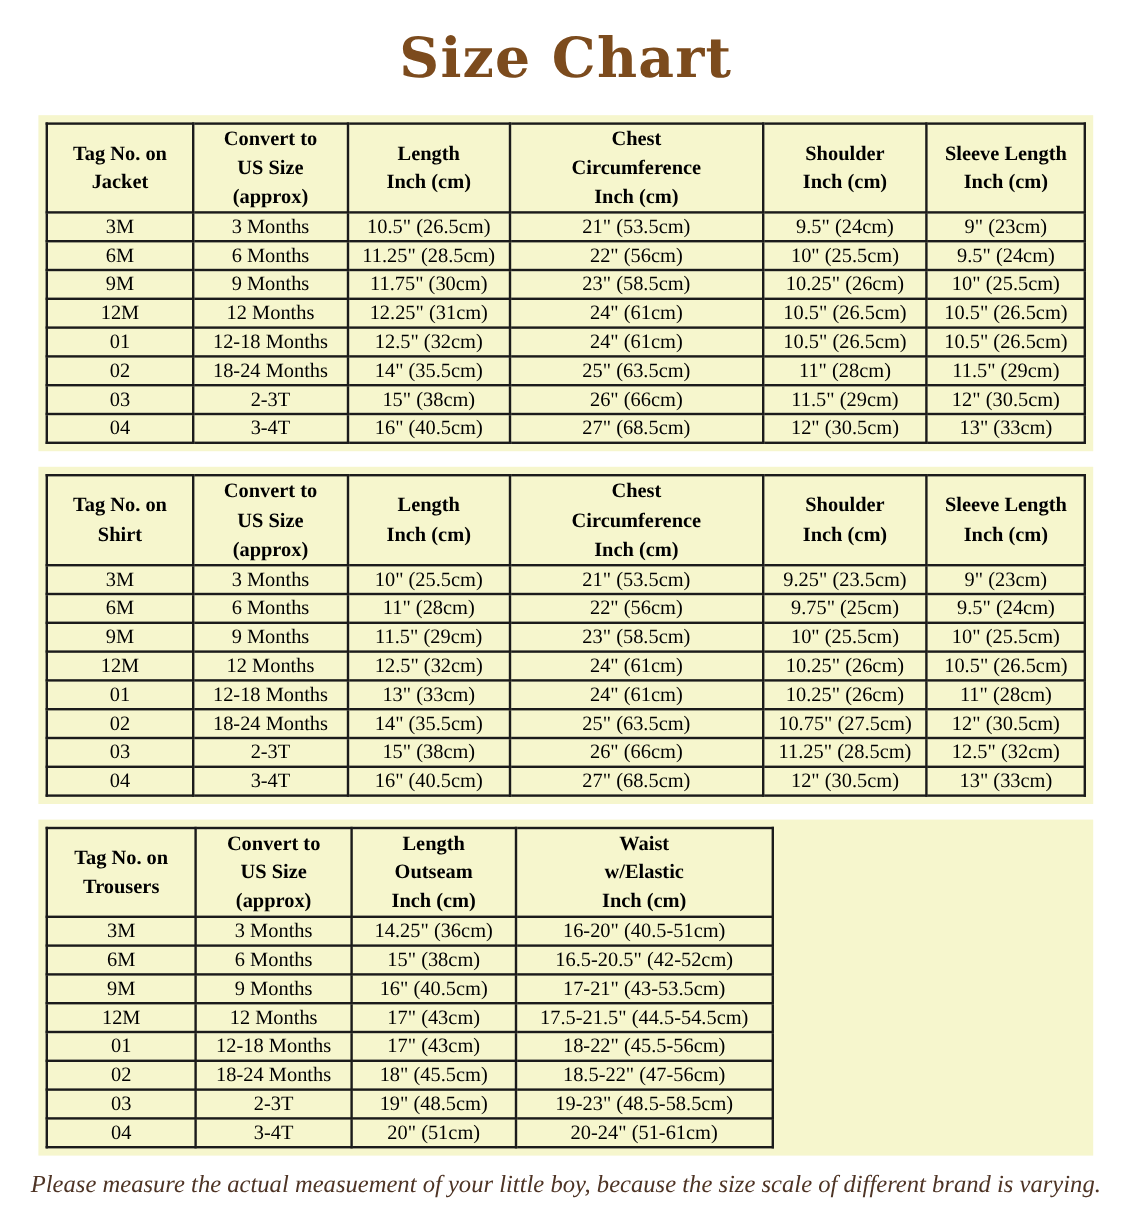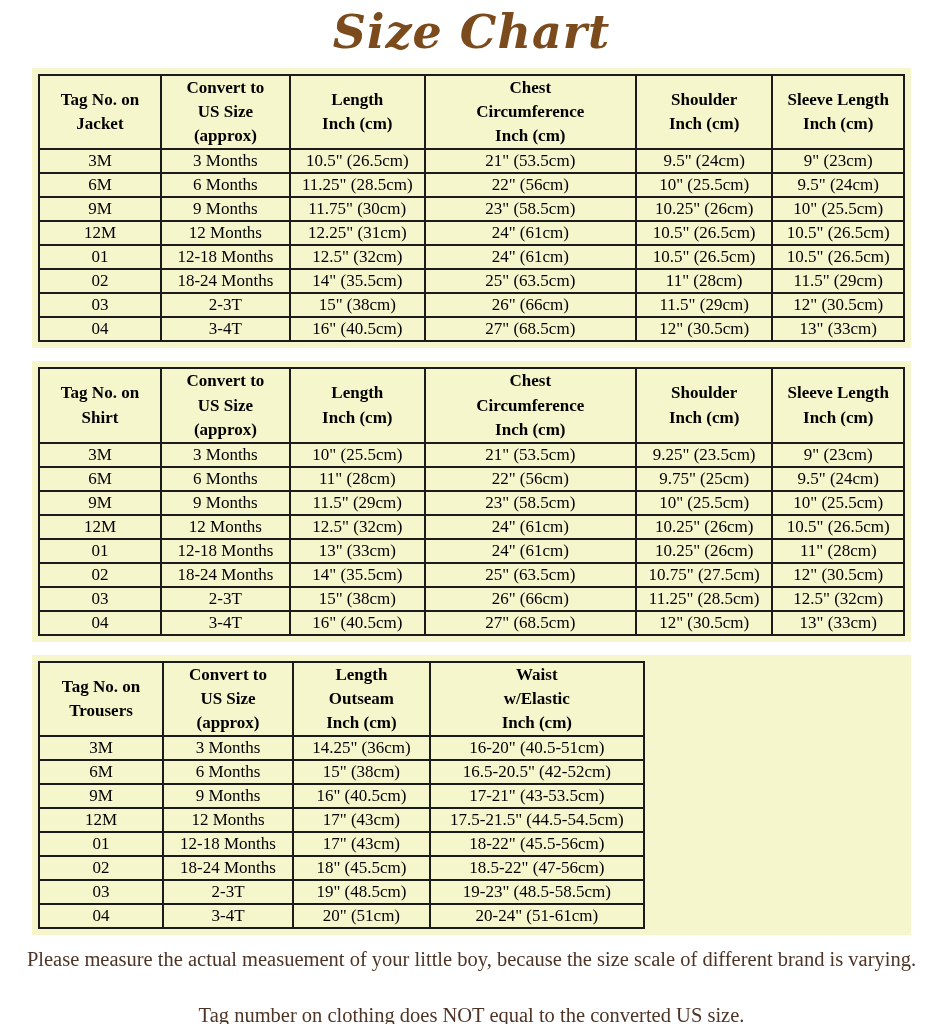--- a/index.html
+++ b/index.html
@@ -5,27 +5,26 @@
   html, body { margin: 0; padding: 0; }
   body {
     width: 943px; height: 1024px;
     background: var(--page-bg, #ffffff);
     font-family: "Liberation Serif", serif;
     overflow: hidden;
   }
   .page { width: 943px; height: 1024px; position: relative; }
 
   .page-title {
-    margin: 0;
+    margin: 16px;
     padding-top: 2px;
     height: 62px;
     line-height: 60px;
     text-align: center;
     font-family: "DejaVu Serif", serif;
-    font-style: italic;
     font-weight: bold;
     font-size: 46px;
     letter-spacing: 1px;
     color: var(--title-text, #7c4b1d);
   }
 
   .panel {
     background: var(--panel-bg, #f6f6cd);
     margin: 0 32px 13px 32px;
     padding: 6px;
@@ -61,21 +60,21 @@
     white-space: nowrap;
   }
 
   .footer-line {
     margin: 0;
     text-align: center;
     color: var(--footer-text, #4e3425);
     font-size: 20.5px;
     line-height: 1.1;
   }
-  .footer-line-1 { margin-top: 7px; }
+  .footer-line-1 { margin-top: 7px; font-style: italic; }
   .footer-line-2 { margin-top: 33px; }
 </style>
 </head>
 <body>
 
 <div class="page">
 
   <h1 class="page-title">Size Chart</h1>
 
   <div class="panel">

